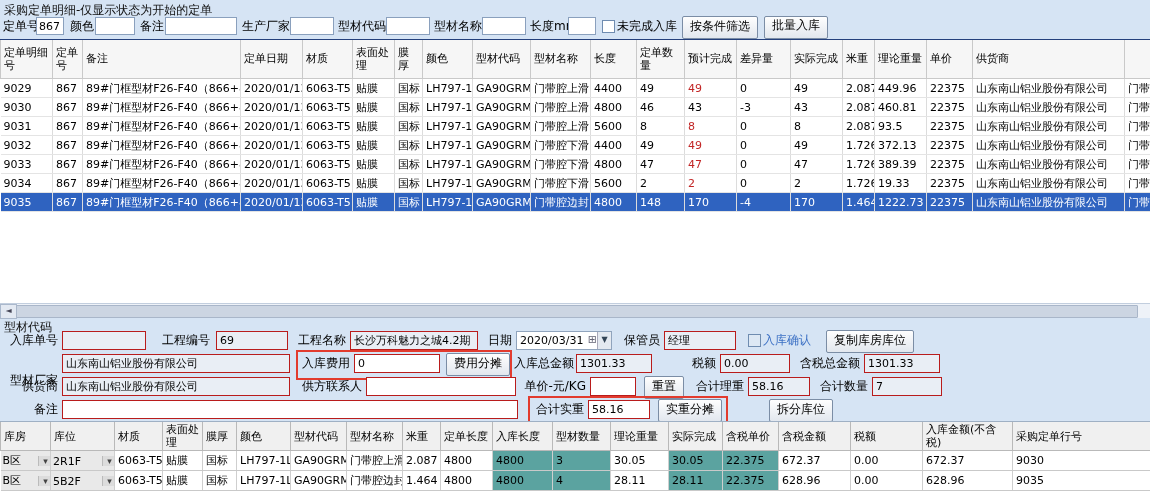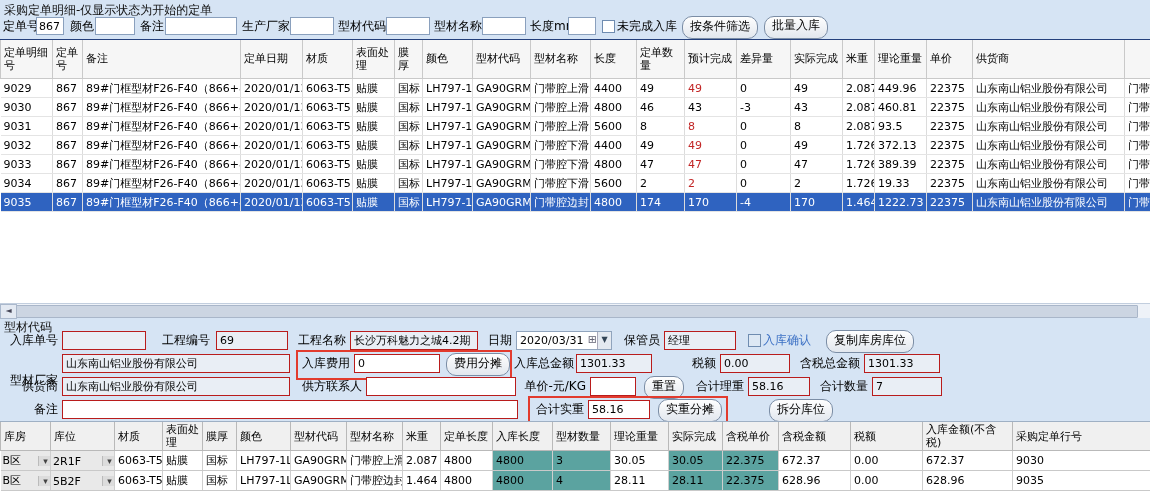--- a/index.html
+++ b/index.html
@@ -2,21 +2,21 @@
 <html><head>
 <meta charset="utf-8">
 <style>
   html,body{margin:0;padding:0;}
   body{width:1150px;height:492px;background:#d6e4f4;font-family:"DejaVu Sans","Liberation Sans",sans-serif;font-size:12px;color:#000;overflow:hidden;}
   .app{position:relative;width:1150px;height:492px;}
   .sec-title{position:absolute;left:4px;font-size:12px;color:#111;}
   
   .lbl{position:absolute;top:0;height:20px;line-height:20px;white-space:nowrap;}
   .inp{position:absolute;top:1px;height:18px;border:1px solid #8aa0bd;background:#fff;font:11px "DejaVu Sans",sans-serif;padding:0 2px;box-sizing:border-box;}
-  .btn{position:absolute;top:0;height:21px;border:1px solid #7b8da5;background:linear-gradient(#fefefe,#e2e7ee);font:12px "DejaVu Sans",sans-serif;padding:0 7px;border-radius:10px;line-height:19px;text-align:center;cursor:default;}
+  .btn{position:absolute;top:0;height:21px;border:1px solid #7b8da5;background:linear-gradient(#fefefe,#e2e7ee);font:12px "DejaVu Sans",sans-serif;padding:0 7px;border-radius:2px;line-height:19px;text-align:center;cursor:default;}
   .cb{position:absolute;top:4px;width:11px;height:11px;border:1px solid #6f8cb0;background:#fff;}
   
   .gridwrap{position:absolute;left:0;background:#fff;border-top:1px solid #24407c;}
   table.grid{border-collapse:collapse;table-layout:fixed;width:1150px;font:11px "DejaVu Sans",sans-serif;}
   table.grid th{font-weight:normal;background:#f6f6f6;border:1px solid #c9c9c9;border-top:none;padding:1px 3px;text-align:left;vertical-align:middle;word-break:break-all;line-height:1.2;}
   table.grid td{border-right:1px solid #dcdcdc;border-bottom:1px solid #e4e4e4;padding:0 3px;white-space:nowrap;overflow:hidden;}
   #orderGrid th{height:36px;}
   #orderGrid td{height:18px;}
   #orderGrid tr.sel td{background:#2f63c0;color:#fff;}
   #orderGrid td.red{color:#c22525;}
@@ -256,21 +256,21 @@
               <td>867</td>
               <td>89#门框型材F26-F40（866+867）</td>
               <td>2020/01/13</td>
               <td>6063-T5</td>
               <td>贴膜</td>
               <td>国标</td>
               <td>LH797-1LL0</td>
               <td>GA90GRM05</td>
               <td>门带腔边封</td>
               <td>4800</td>
-              <td>174</td>
+              <td>148</td>
               <td>170</td>
               <td>-4</td>
               <td>170</td>
               <td>1.464</td>
               <td>1222.73</td>
               <td>22375</td>
               <td>山东南山铝业股份有限公司</td>
               <td>门带腔边封</td>
             </tr>
           </tbody>

